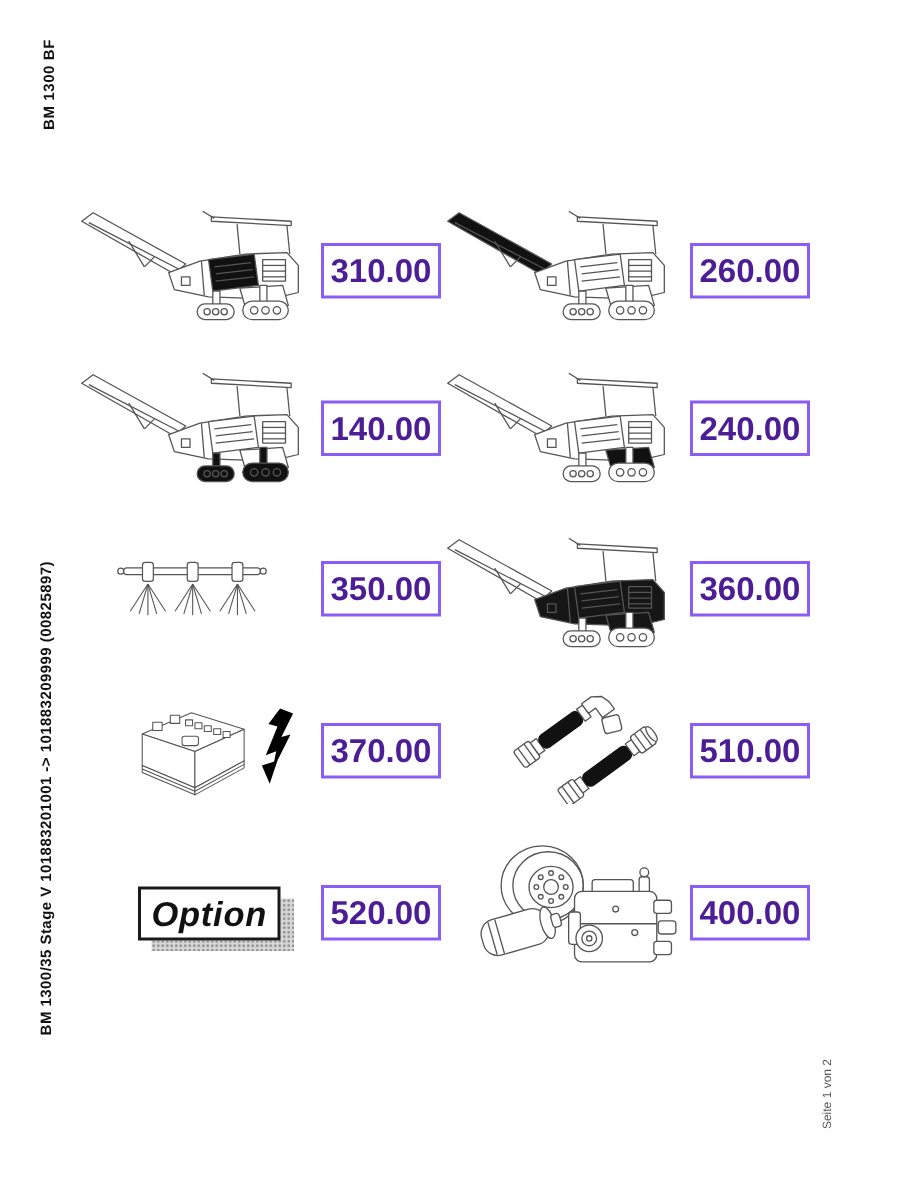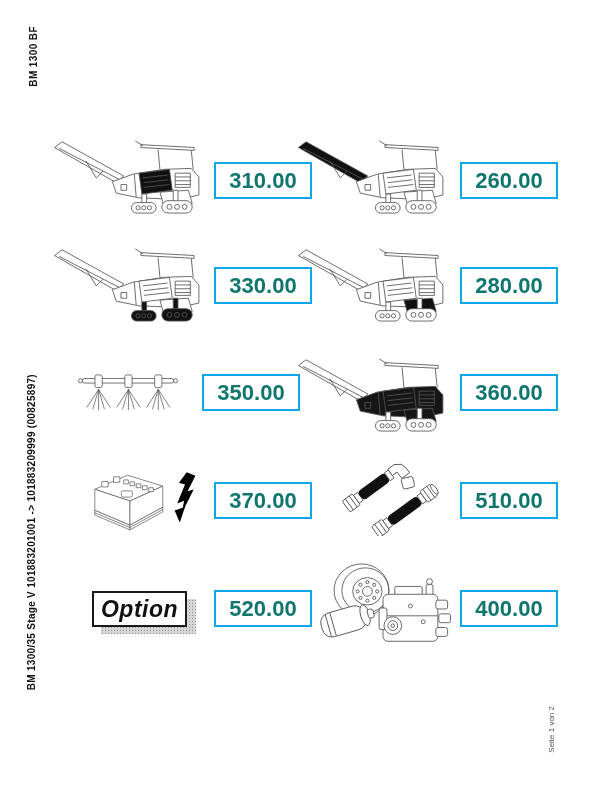--- a/index.html
+++ b/index.html
@@ -5,26 +5,26 @@
   html,body{margin:0;padding:0;background:#fff;}
   .page{position:relative;width:607px;height:789px;background:#ffffff;overflow:hidden;
         font-family:"Liberation Sans",sans-serif;}
   
   .vtext{position:absolute;writing-mode:vertical-rl;transform:rotate(180deg);
          white-space:nowrap;color:#111;}
   .v-top{left:28px;top:26px;font-size:10px;font-weight:700;letter-spacing:0.4px;}
   .v-footer{left:26px;top:374px;font-size:10px;font-weight:700;letter-spacing:0.3px;}
   .v-page{left:547px;top:706px;font-size:8px;color:#555;font-weight:400;}
   
-  .code-box{position:absolute;width:98px;height:37px;border:2px solid #0ea5e9;background:#fff;
+  .code-box{position:absolute;width:80px;height:37px;border:2px solid #8b5cf6;background:#fff;
             box-sizing:border-box;display:flex;align-items:center;justify-content:center;
-            font-weight:700;font-size:22px;color:#0f766e;cursor:pointer;}
+            font-weight:700;font-size:22px;color:#4c1d95;cursor:pointer;}
   .pos-b1l{left:214px;top:162px}.pos-b1r{left:460px;top:162px}
   .pos-b2l{left:214px;top:267px}.pos-b2r{left:460px;top:267px}
-  .pos-b3l{left:202px;top:374px}.pos-b3r{left:460px;top:374px}
+  .pos-b3l{left:214px;top:374px}.pos-b3r{left:460px;top:374px}
   .pos-b4l{left:214px;top:482px}.pos-b4r{left:460px;top:482px}
   .pos-b5l{left:214px;top:590px}.pos-b5r{left:460px;top:590px}
   
   .icon{position:absolute;}
   .pos-m1l{left:48px;top:138px;width:164px;height:76px}
   .pos-m1r{left:292px;top:138px;width:164px;height:76px}
   .pos-m2l{left:48px;top:246px;width:164px;height:76px}
   .pos-m2r{left:292px;top:246px;width:164px;height:76px}
   .pos-m3r{left:292px;top:356px;width:164px;height:76px}
   .pos-spray{left:76px;top:371px;width:104px;height:44px}
@@ -107,25 +107,25 @@
     </svg>
   <div class="code-box pos-b1l">310.00</div>
   <svg class="icon pos-m1r hl-conv" viewBox="0 0 165 80">
       <use href="#machine-sym"></use>
     </svg>
   <div class="code-box pos-b1r">260.00</div>
 
   <svg class="icon pos-m2l hl-trk" viewBox="0 0 165 80">
       <use href="#machine-sym"></use>
     </svg>
-  <div class="code-box pos-b2l">330.00</div>
+  <div class="code-box pos-b2l">140.00</div>
   <svg class="icon pos-m2r hl-drum" viewBox="0 0 165 80">
       <use href="#machine-sym"></use>
     </svg>
-  <div class="code-box pos-b2r">280.00</div>
+  <div class="code-box pos-b2r">240.00</div>
 
   <svg class="icon pos-spray" viewBox="0 0 115 48" stroke="#555" stroke-width="0.9" fill="#fff">
     <rect x="7" y="8" width="101" height="5" rx="2.5"></rect>
     <circle cx="5" cy="10.5" r="2.2" fill="none"></circle>
     <circle cx="110" cy="10.5" r="2.2" fill="none"></circle>
     <rect x="21" y="4" width="8" height="14" rx="2"></rect>
     <rect x="54" y="4" width="8" height="14" rx="2"></rect>
     <rect x="87" y="4" width="8" height="14" rx="2"></rect>
     <g stroke-width="0.8">
       <line x1="25" y1="20" x2="12" y2="40"></line>

